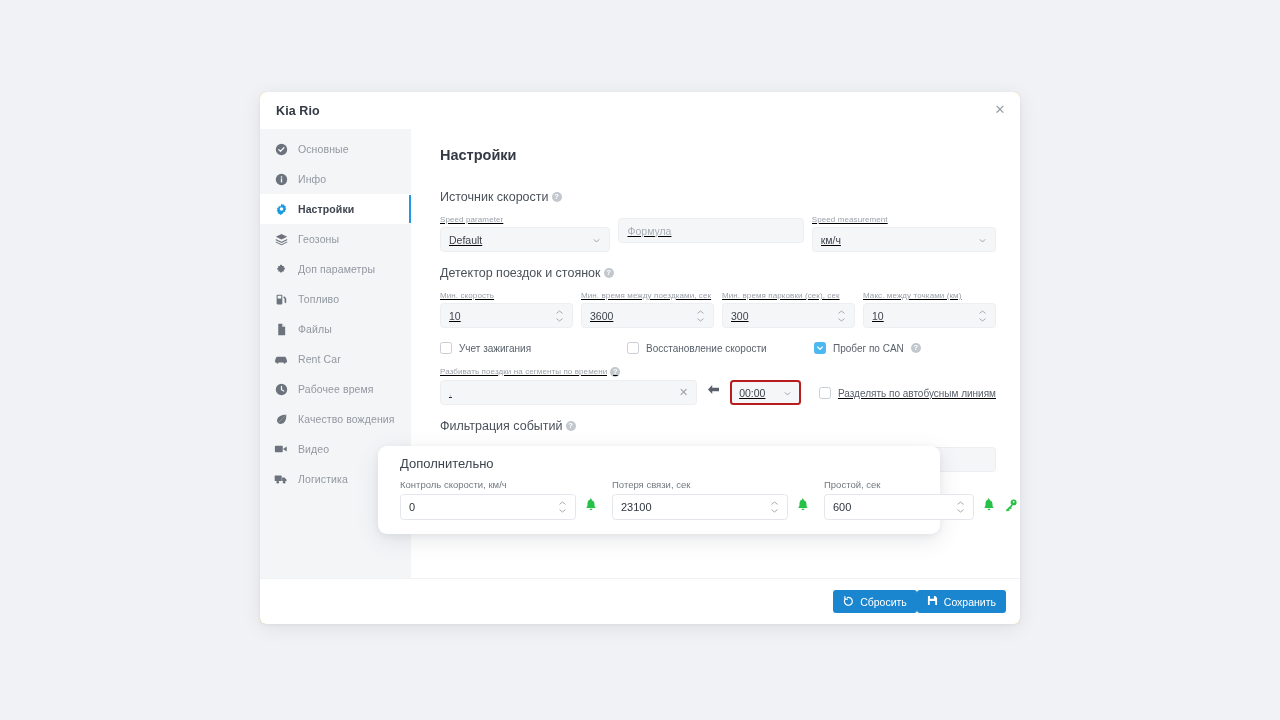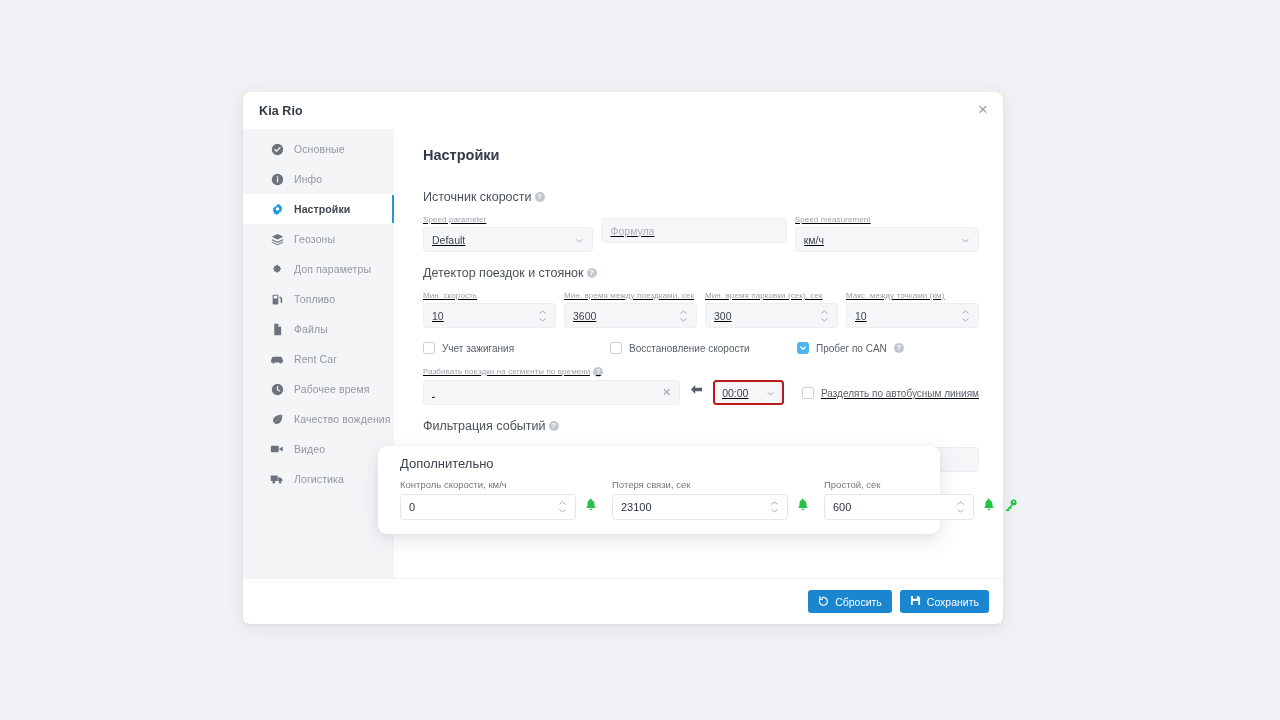--- a/index.html
+++ b/index.html
@@ -6,21 +6,21 @@
   html, body {
     width: 1280px; height: 720px;
     font-family: "Liberation Sans", sans-serif;
     background: #f1f2f5;
     overflow: hidden;
   }
   #stage { position: relative; width: 1280px; height: 720px; }
 
   
   .dialog {
-    position: absolute; left: 243px; top: 92px;
+    position: absolute; left: 260px; top: 92px;
     width: 760px; height: 532px;
     background: #eab308;
     border-radius: 6px;
     box-shadow: 0 4px 18px rgba(60,70,90,.10), 0 1px 3px rgba(60,70,90,.07);
     overflow: hidden;
     display: flex; flex-direction: column;
   }
   .dialog-header {
     height: 37px; flex: none;
     background: #fff;
@@ -40,21 +40,21 @@
   .dialog-body { flex: 1; display: flex; min-height: 0; }
 
   
   .sidebar {
     width: 151px; flex: none;
     background: #f4f5f7;
     padding-top: 5px;
   }
   .side-item {
     height: 30px; display: flex; align-items: center;
-    padding-left: 27px; position: relative; cursor: pointer;
+    padding-left: 14px; position: relative; cursor: pointer;
   }
   .side-item .ico {
     width: 14px; height: 14px; flex: none; margin-right: 10px;
     display: flex; align-items: center; justify-content: center;
     color: #6d737d;
   }
   .side-item .lbl {
     font-size: 10.5px; color: #9298a1; letter-spacing: .1px; white-space: nowrap;
   }
   .side-item.active { background: #ffffff; }
@@ -136,21 +136,21 @@
     width: 73px; height: 25px; background: #f5f6f8; border: 2px solid #b91c1c;
     border-radius: 3.5px; display: flex; align-items: center;
     padding: 0 7px; font-size: 10.5px; color: #3e444e;
   }
 
   
   .footer {
     flex: none; height: 46px; background: #fff;
     border-top: 1px solid #f0f1f3;
     display: flex; align-items: center; justify-content: flex-end;
-    gap: 8px; padding-right: 14px;
+    padding-right: 14px;
   }
   .btn {
     height: 23px; background: #1b86d0; color: #fff;
     border: none; border-radius: 3px;
     font-size: 10.5px; font-family: inherit;
     display: flex; align-items: center; gap: 6px;
     padding: 0 10px; cursor: pointer;
   }
   .btn svg { flex: none; }
 

